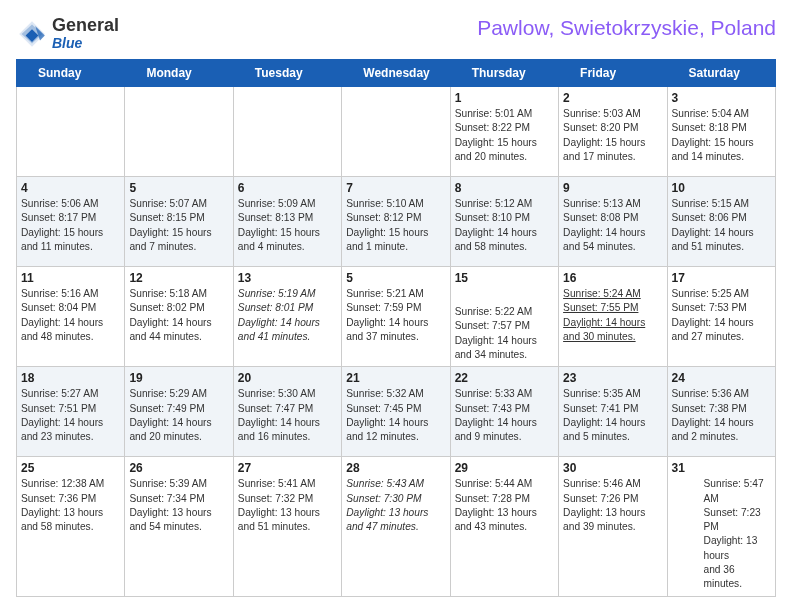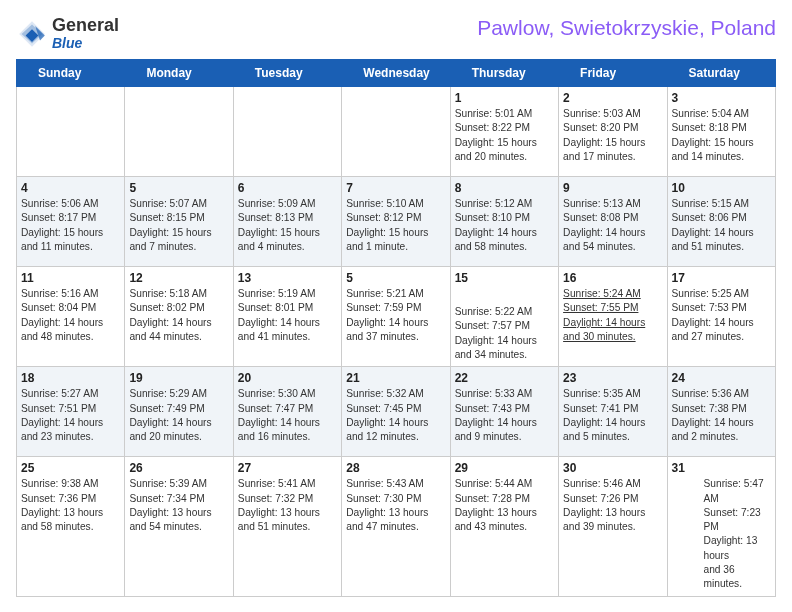--- a/index.html
+++ b/index.html
@@ -217,21 +217,21 @@
         </td>
         <td>
           <span class="day-num">12</span>
           <div class="day-info" style="white-space: pre-line;">Sunrise: 5:18 AM
 Sunset: 8:02 PM
 Daylight: 14 hours
 and 44 minutes.</div>
         </td>
         <td>
           <span class="day-num">13</span>
-          <div class="day-info" style="white-space: pre-line;">Sunrise: 5:19 AM
+          <div class="day-info" style="white-space: pre-line; font-style: italic;">Sunrise: 5:19 AM
 Sunset: 8:01 PM
 Daylight: 14 hours
 and 41 minutes.</div>
         </td>
         <td>
           <span class="day-num">5</span>
           <div class="day-info" style="white-space: pre-line;">Sunrise: 5:21 AM
 Sunset: 7:59 PM
 Daylight: 14 hours
 and 37 minutes.</div>
@@ -305,42 +305,42 @@
           <span class="day-num">24</span>
           <div class="day-info" style="white-space: pre-line;">Sunrise: 5:36 AM
 Sunset: 7:38 PM
 Daylight: 14 hours
 and 2 minutes.</div>
         </td>
       </tr>
       <tr>
         <td>
           <span class="day-num">25</span>
-          <div class="day-info" style="white-space: pre-line;">Sunrise: 9:38 AM
+          <div class="day-info" style="white-space: pre-line;">Sunrise: 12:38 AM
 Sunset: 7:36 PM
 Daylight: 13 hours
 and 58 minutes.</div>
         </td>
         <td>
           <span class="day-num">26</span>
           <div class="day-info" style="white-space: pre-line;">Sunrise: 5:39 AM
 Sunset: 7:34 PM
 Daylight: 13 hours
 and 54 minutes.</div>
         </td>
         <td>
           <span class="day-num">27</span>
           <div class="day-info" style="white-space: pre-line;">Sunrise: 5:41 AM
 Sunset: 7:32 PM
 Daylight: 13 hours
 and 51 minutes.</div>
         </td>
         <td>
           <span class="day-num">28</span>
-          <div class="day-info" style="white-space: pre-line;">Sunrise: 5:43 AM
+          <div class="day-info" style="white-space: pre-line; font-style: italic;">Sunrise: 5:43 AM
 Sunset: 7:30 PM
 Daylight: 13 hours
 and 47 minutes.</div>
         </td>
         <td>
           <span class="day-num">29</span>
           <div class="day-info" style="white-space: pre-line;">Sunrise: 5:44 AM
 Sunset: 7:28 PM
 Daylight: 13 hours
 and 43 minutes.</div>

